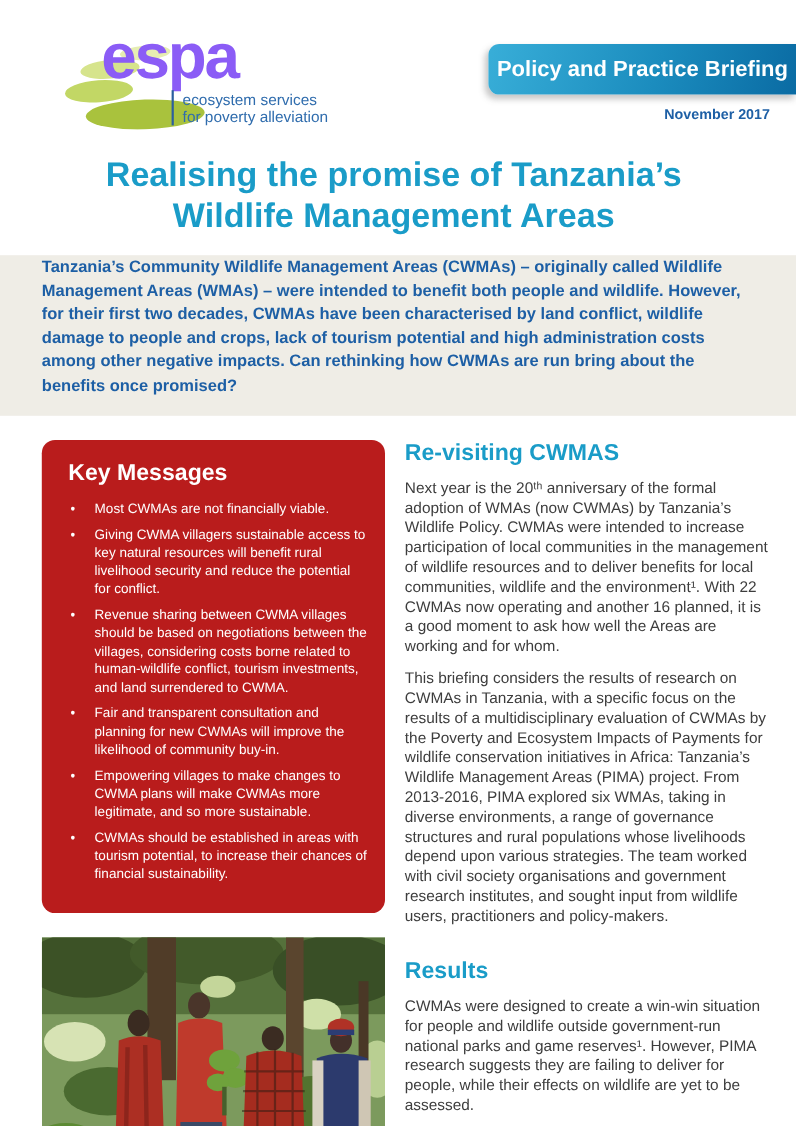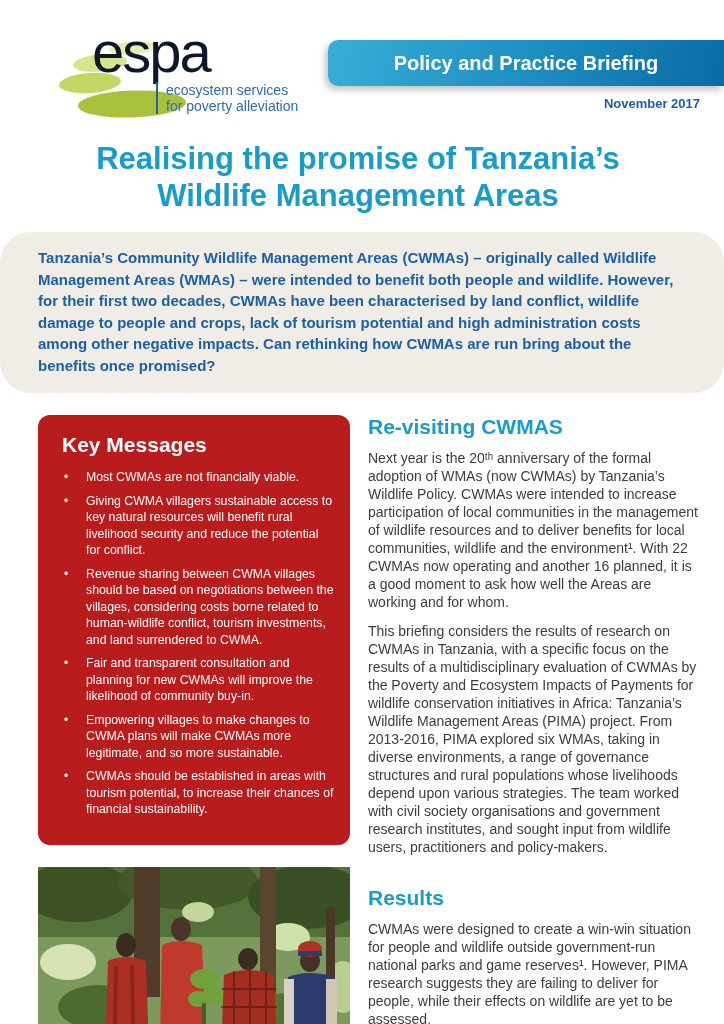--- a/index.html
+++ b/index.html
@@ -6,49 +6,49 @@
   html,body { background:#ffffff; }
   .page {
     position:relative; width:724px; height:1024px; background:#ffffff;
     overflow:hidden; font-family:"Liberation Sans", sans-serif; margin:0 auto;
   }
   
   header { position:relative; height:128px; }
   .logo { position:absolute; left:36px; top:34px; width:280px; height:86px; }
   .logo-blobs { position:absolute; left:0; top:4px; width:152px; height:80px; }
   .espa-word {
-    position:absolute; left:56px; top:-16px; font-size:58px; font-weight:400;
-    letter-spacing:-2px; color:#0f172a;
+    position:absolute; left:56px; top:-16px; font-size:58px; font-weight:700;
+    letter-spacing:-2px; color:#8b5cf6;
   }
   .tagline {
     position:absolute; left:120px; top:48px; border-left:2px solid #2b5f9e;
     padding-left:8px; font-size:14px; line-height:16px; color:#2f6cad;
   }
   .banner {
-    position:absolute; right:0; top:40px; width:396px; height:46px;
+    position:absolute; right:0; top:40px; width:280px; height:46px;
     background:linear-gradient(105deg,#38aed8 0%, #1b8cbe 55%, #0a6ba3 100%);
     border-radius:10px 0 0 10px;
     box-shadow:-3px 4px 6px rgba(90,90,90,0.35);
     color:#ffffff; font-size:20px; font-weight:bold;
     display:flex; align-items:center; justify-content:center;
   }
   .date {
     position:absolute; right:24px; top:96px; font-size:13px; font-weight:bold;
     color:#1d5fa5;
   }
   
   h1.page-title {
     margin:12px 38px 0 38px; width:640px;
     font-size:31px; line-height:37px; font-weight:bold; color:#1a9cc8;text-align:center;
   }
   
   .intro-band {
     margin-top:18px; width:724px; background:#efede6;
-    padding:15px 36px 17px 38px;
-    font-size:15px; line-height:21.5px; font-weight:bold; color:#1d5fa5;border-radius:31px;
+    padding:0 36px 17px 38px;
+    font-size:15px; line-height:21.5px; font-weight:bold; color:#1d5fa5;
   }
   
   .columns { display:flex; padding:22px 24px 0 38px; gap:18px; }
   .col-left  { width:312px; flex:0 0 312px; }
   .col-right { flex:1; }
   
   .km-box {
     background:#b91c1c; border-radius:12px; color:#ffffff;
     padding:16px 14px 20px 22px;
   }

